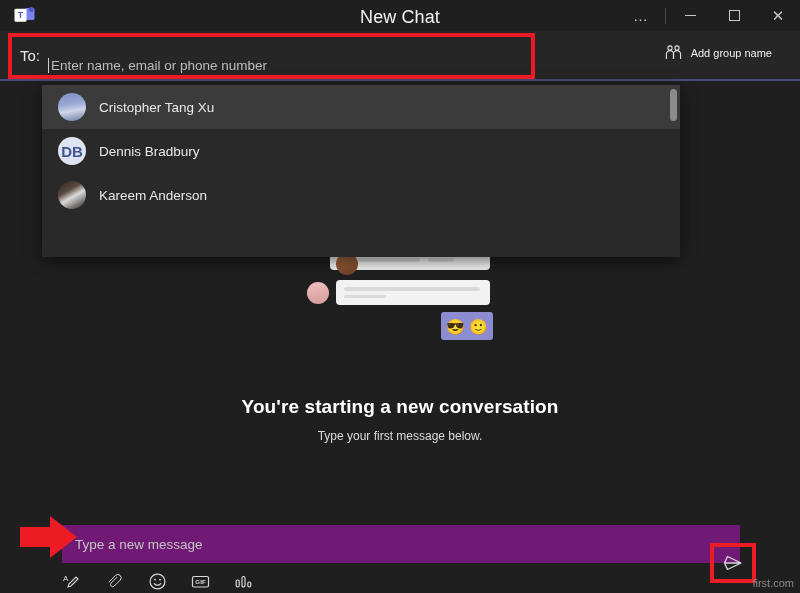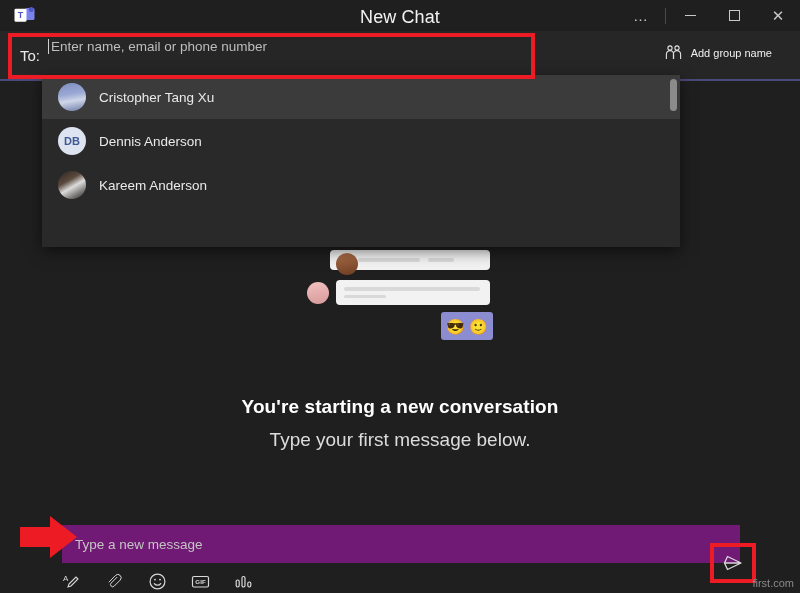--- a/index.html
+++ b/index.html
@@ -62,21 +62,21 @@
     background: #262626;
     border-bottom: 2px solid #4a4a7a;
   }
   .to-label {
     position: absolute; left: 20px; top: 16px;
     font-size: 15px; color: #e8e8e8;
   }
   .to-input-wrap {
     position: absolute; left: 48px; top: 8px;
     width: 470px; height: 34px;
-    display: flex; align-items: flex-start;
+    display: flex; align-items: flex-end;
   }
   .caret {
     width: 1px; height: 15px; background: #d0d0d0;
     margin-right: 2px;
   }
   .to-placeholder {
     font-size: 13.5px; color: #bdbdbd;
   }
   .add-group {
     position: absolute; right: 28px; top: 14px;
@@ -89,40 +89,40 @@
   .red-box-to {
     position: absolute; left: 8px; top: 33px;
     width: 527px; height: 46px;
     border: 4px solid #ed1c24;
     pointer-events: none;
     z-index: 40;
   }
 
   
   .dropdown {
-    position: absolute; left: 42px; top: 75px;
+    position: absolute; left: 42px; top: 85px;
     width: 638px; height: 172px;
     background: #292929;
     box-shadow: 0 4px 14px rgba(0,0,0,.55);
     overflow: hidden;
     z-index: 30;
   }
   .sugg {
     position: relative;
     height: 44px;
     display: flex; align-items: center;
     padding-left: 16px;
   }
   .sugg.selected { background: #3b3b3b; }
   .avatar {
     width: 28px; height: 28px; border-radius: 50%;
     flex: none; margin-right: 13px;
     overflow: hidden; position: relative;
     display: flex; align-items: center; justify-content: center;
-    font-size: 11px; font-weight: 600;
+    font-size: 15px; font-weight: 600;
   }
   .av-photo1 { background: linear-gradient(170deg,#7e8ec2 0%,#9aa8d4 40%,#cfd6e8 62%,#6d7ca8 100%); }
   .av-initials { background: #dde3f0; color: #3e5893; }
   .av-photo2 { background: linear-gradient(180deg,#f0ead9 0%,#d9c9ae 38%,#6b503c 60%,#3b2a20 100%); }
   .av-photo3 { background: linear-gradient(150deg,#2a2420 0%,#5b4a3e 35%,#dcdcdc 55%,#1c1713 100%); }
   .sugg-name { font-size: 13.5px; color: #e9e9e9; }
   .dd-scrollbar {
     position: absolute; right: 3px; top: 4px;
     width: 7px; height: 32px;
     background: #8b8b8b; border-radius: 4px;
@@ -149,21 +149,21 @@
   
   .center-wrap {
     position: absolute; left: 0; top: 396px; width: 800px;
     text-align: center;
   }
   .center-title {
     font-size: 19px; font-weight: bold; color: #ffffff;
     letter-spacing: .1px;
   }
   .center-sub {
-    margin-top: 11px; font-size: 19px; color: #dcdcdc;
+    margin-top: 11px; font-size: 12px; color: #dcdcdc;
   }
 
   
   .compose {
     position: absolute; left: 0; bottom: 0; width: 800px; height: 74px;
     background: #1f1f1f;
   }
   .msg-input {
     position: absolute; left: 62px; top: 6px;
     width: 678px; height: 38px;
@@ -253,21 +253,21 @@
 
     <div class="sugg selected">
       <div class="avatar av-photo1"></div>
       <span class="sugg-name">Cristopher Tang Xu</span>
     </div>
 
     <div class="sugg">
       <div class="avatar av-initials">
         <span>DB</span>
       </div>
-      <span class="sugg-name">Dennis Anderson</span>
+      <span class="sugg-name">Dennis Bradbury</span>
     </div>
 
 
     <div class="sugg">
       <div class="avatar av-photo3"></div>
       <span class="sugg-name">Kareem Anderson</span>
     </div>
 
     <div class="dd-scrollbar"></div>
   </div>

